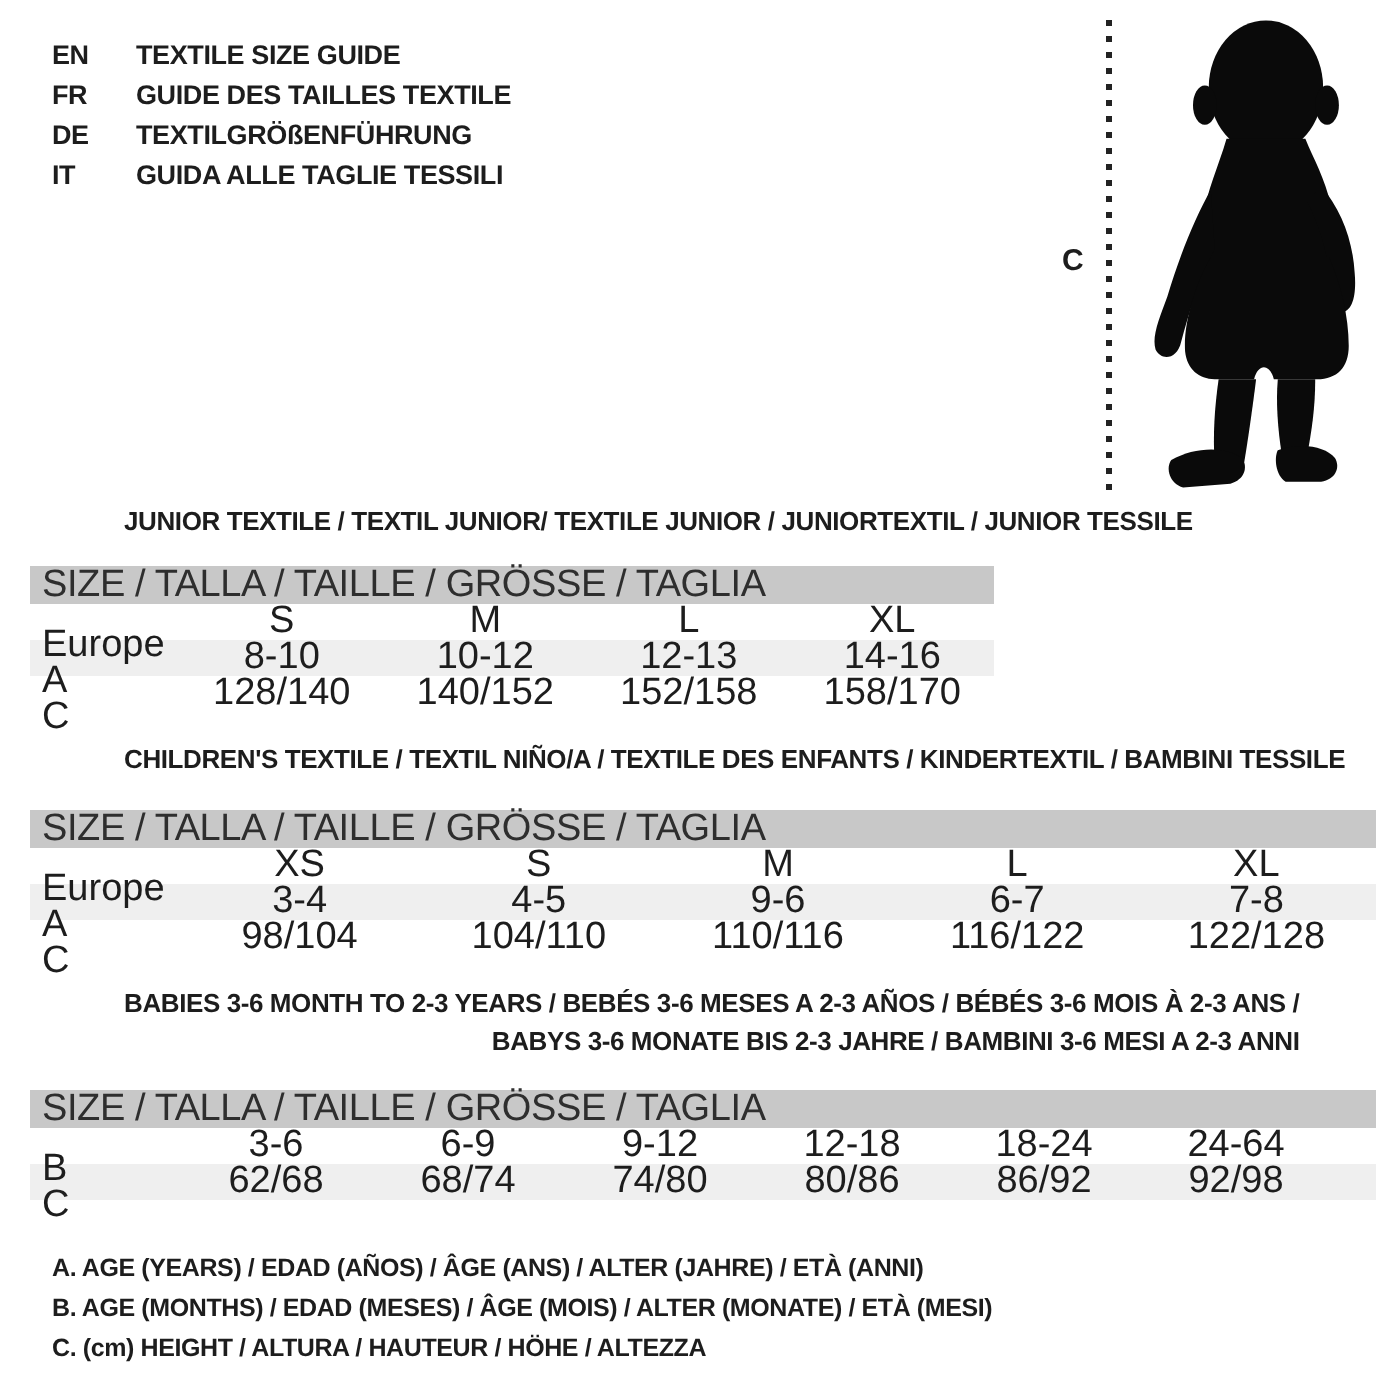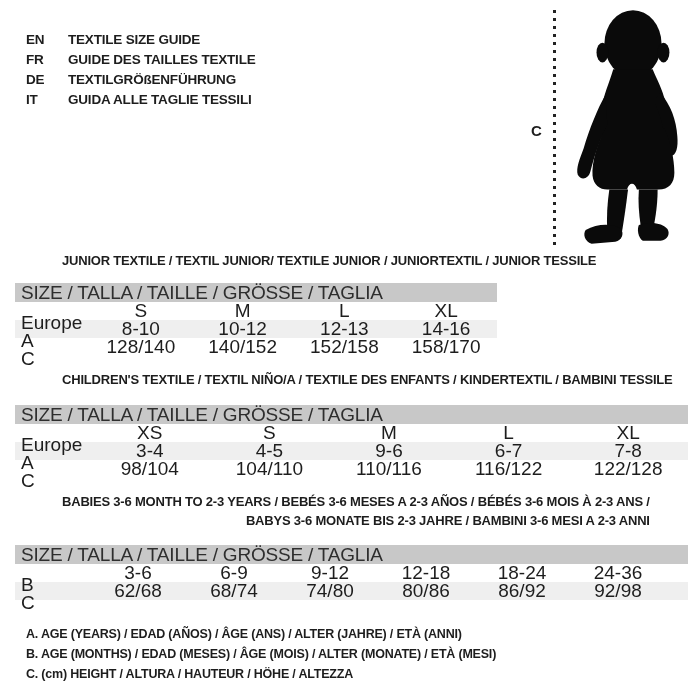--- a/index.html
+++ b/index.html
@@ -13,21 +13,21 @@
   html,body{background:#fff;}
   .page{
     position:relative;
     width:700px;height:700px;
     background:#fff;
     font-family:"Liberation Sans", sans-serif;
     color:var(--ink);
     overflow:hidden;
   }
   
-  .lang-block{position:absolute;top:30px;left:26px;}
+  .lang-block{position:absolute;top:18px;left:26px;}
   .lang-row{display:flex;height:20px;line-height:20px;font-weight:bold;font-size:13.5px;letter-spacing:-0.2px;}
   .lang-code{width:42px;}
   
   .measure-line{
     position:absolute;left:553px;top:10px;width:3px;height:235px;
     background:repeating-linear-gradient(to bottom, #222 0 3px, transparent 3px 8px);
   }
   .measure-label{position:absolute;left:531px;top:122px;font-weight:bold;font-size:15px;}
   .baby-svg{position:absolute;left:562px;top:6px;}
   
@@ -161,21 +161,21 @@
   </div>
   <div class="stable t3">
     <div class="size-bar">SIZE / TALLA / TAILLE / GRÖSSE / TAGLIA</div>
     <div class="trow">
       <span class="rlabel">B</span>
       <span class="cell">3-6</span>
       <span class="cell">6-9</span>
       <span class="cell">9-12</span>
       <span class="cell">12-18</span>
       <span class="cell">18-24</span>
-      <span class="cell">24-36</span>
+      <span class="cell">24-64</span>
     </div>
     <div class="trow shaded">
       <span class="rlabel">C</span>
       <span class="cell">62/68</span>
       <span class="cell">68/74</span>
       <span class="cell">74/80</span>
       <span class="cell">80/86</span>
       <span class="cell">86/92</span>
       <span class="cell">92/98</span>
     </div>

